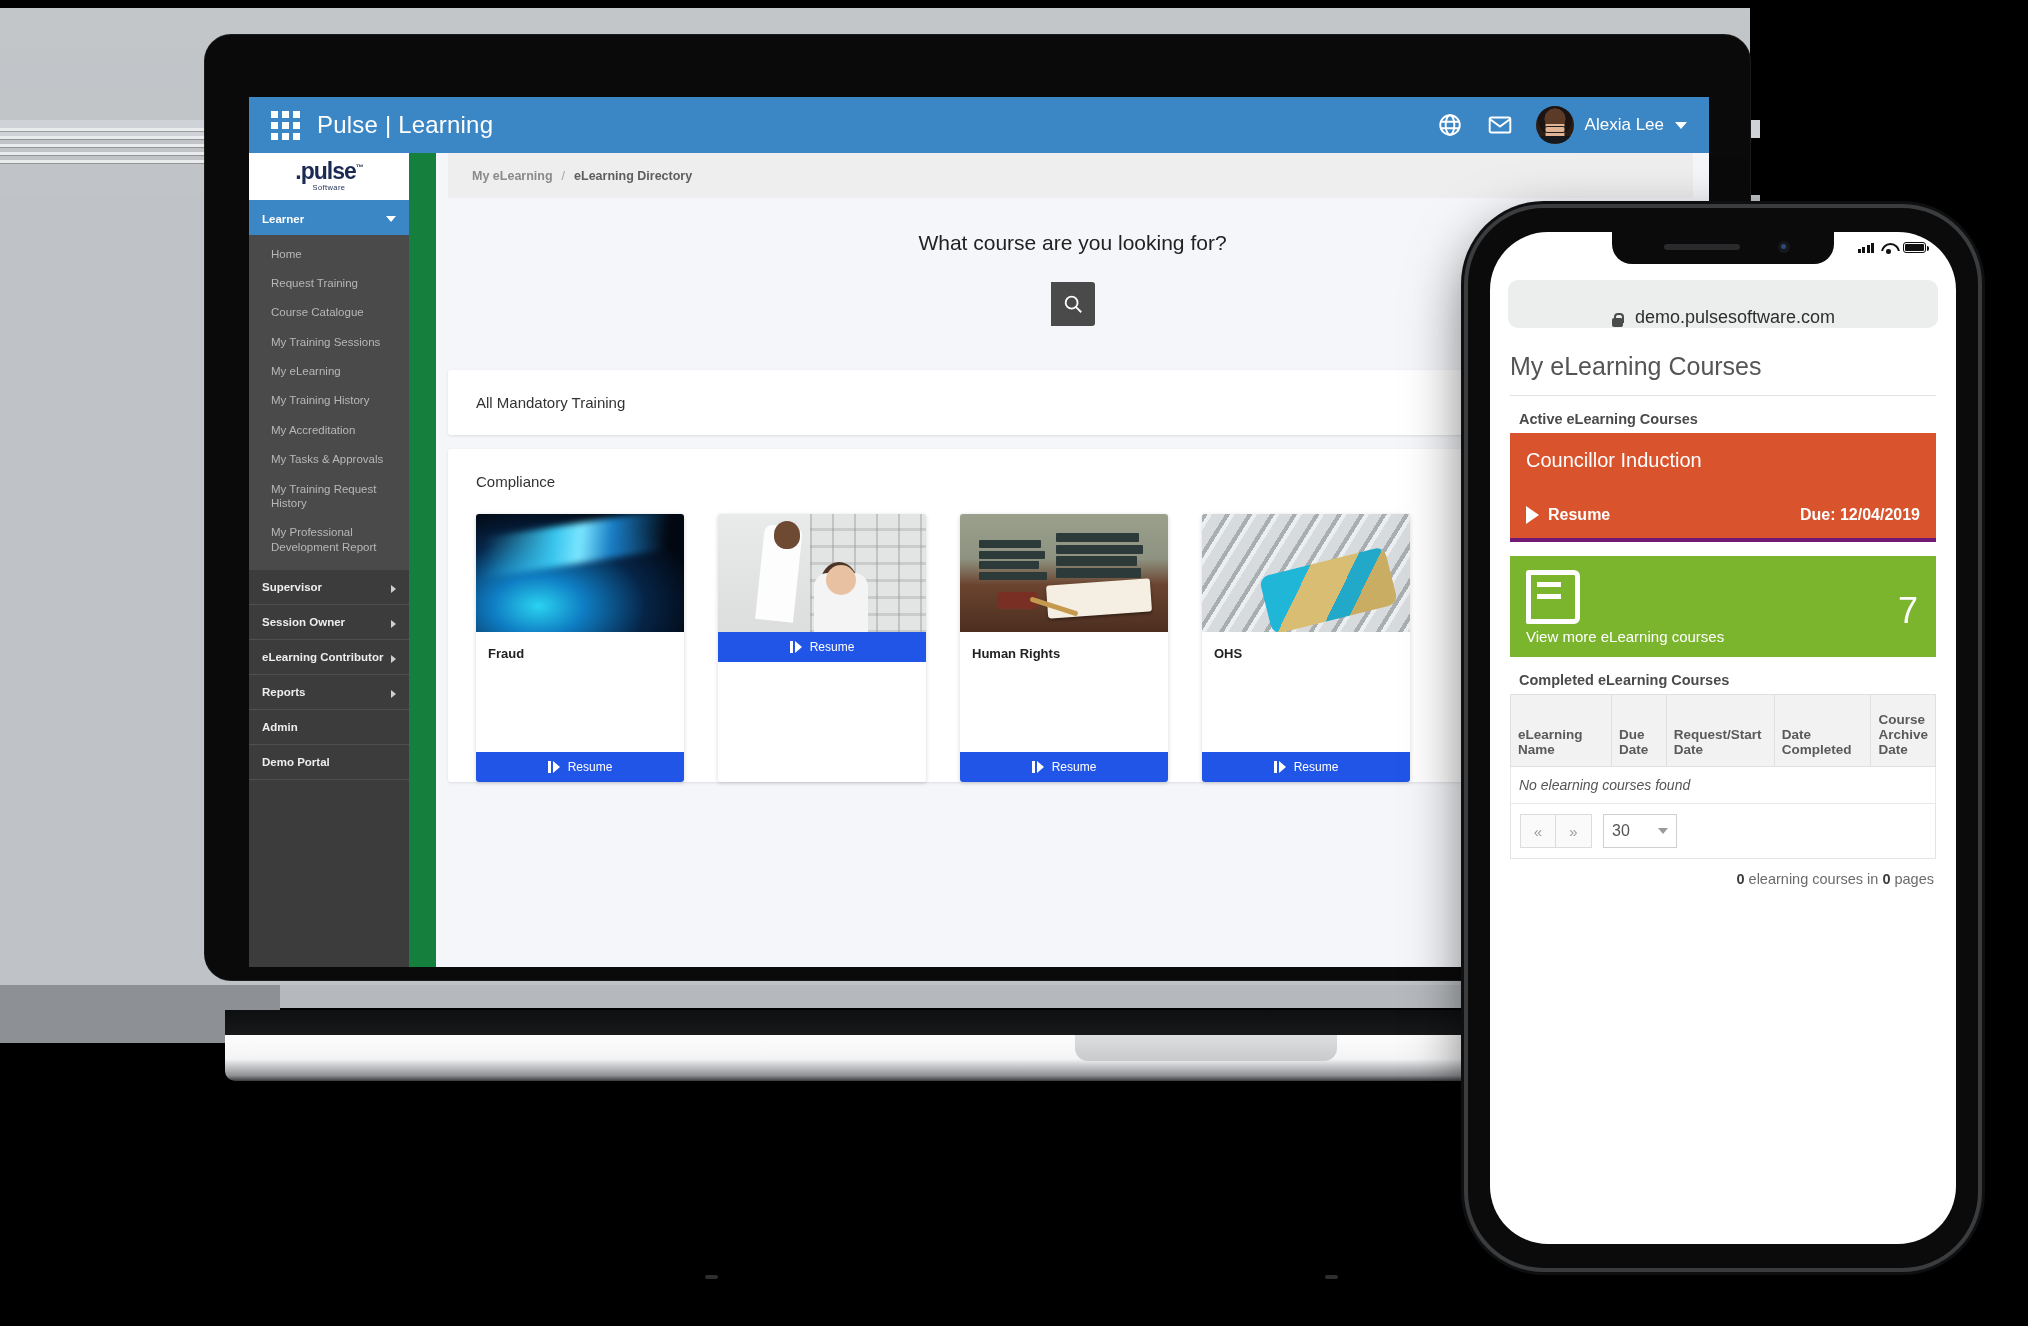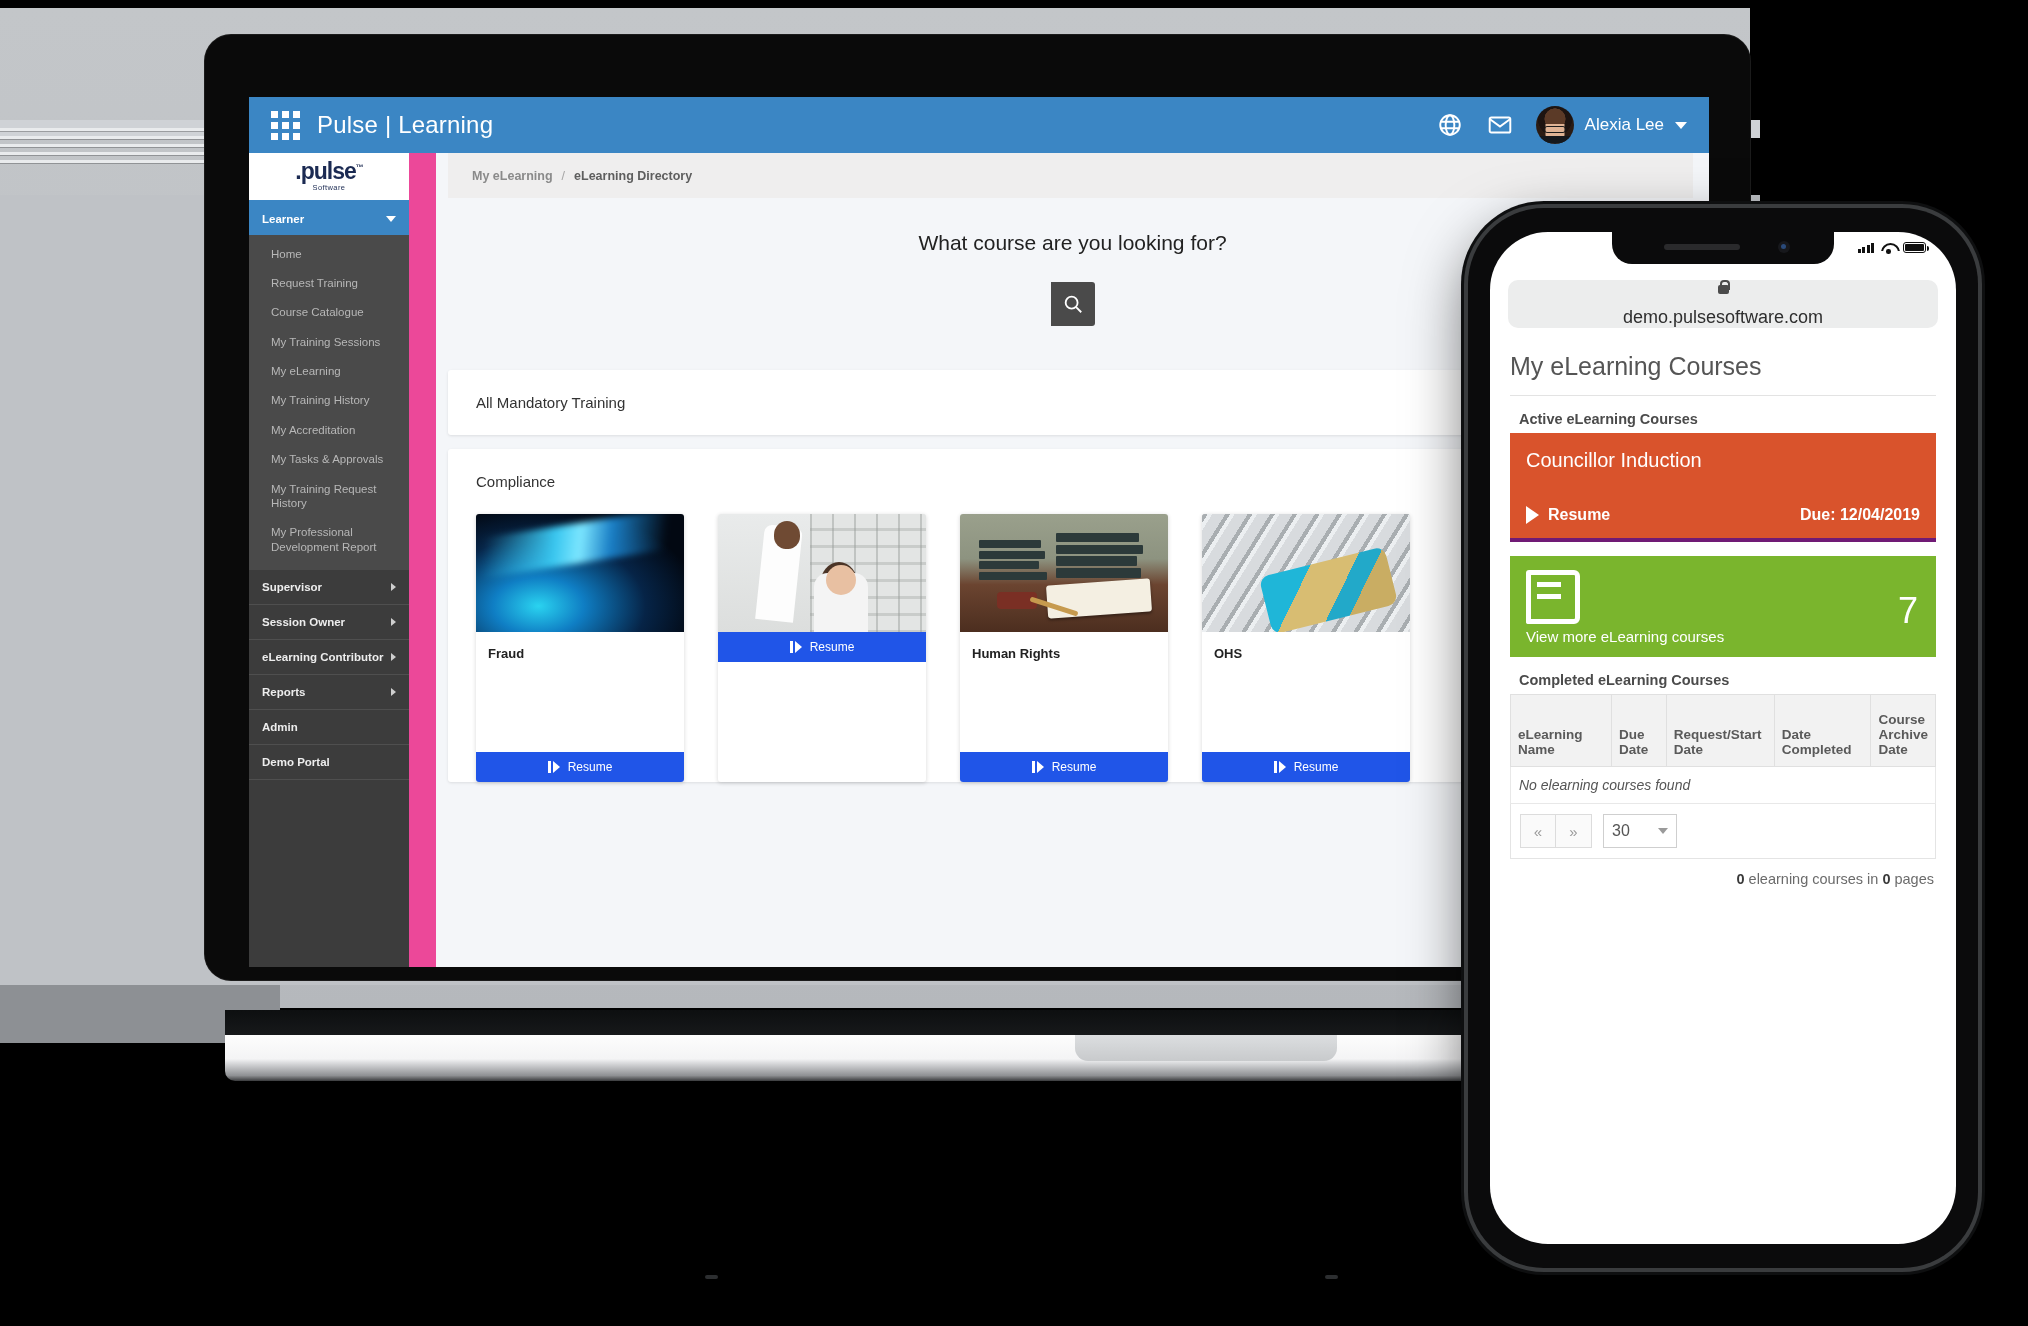--- a/index.html
+++ b/index.html
@@ -40,21 +40,21 @@
 
   
   .laptop { position:absolute; left:205px; top:35px; width:1545px; height:985px; }
   .laptop-screen {
     position:absolute; left:0; top:0; width:1545px; height:945px;
     background:#0a0a0a; border-radius:26px;
     box-shadow:0 0 0 1px #1b1b1b;
   }
   .laptop-viewport {
     position:absolute; left:44px; top:62px; width:1460px; height:870px;
-    background:#ec4899; overflow:hidden;
+    background:#15803d; overflow:hidden;
   }
   .laptop-base {
     position:absolute; left:20px; top:1000px; width:1455px; height:46px;
     background:linear-gradient(180deg,#fdfdfd 0%,#f4f4f5 52%,#dcdddf 60%,#8f9194 88%,#3a3b3d 100%);
     border-radius:0 0 10px 10px;
   }
   .laptop-base-notch {
     position:absolute; left:870px; top:1000px; width:262px; height:26px;
     background:linear-gradient(180deg,#dcdee0,#c8cacc);
     border-radius:0 0 13px 13px;
@@ -104,21 +104,21 @@
     padding:10px 13px; display:flex; align-items:center; cursor:pointer;
   }
   .nav-group-active .tri { margin-left:auto; width:0;height:0;border-left:5px solid transparent;border-right:5px solid transparent;border-top:6px solid #fff; }
   .nav-sub { background:#4a4a4a; padding:4px 0 8px; }
   .nav-sub a {
     display:block; padding:7.5px 13px 7.5px 22px; font-size:11.5px; color:#b7b7b7;
     text-decoration:none; line-height:1.25; cursor:pointer;
   }
   .nav-item {
     padding:11px 13px; font-size:11.5px; font-weight:700; color:#ededed;
-    border-bottom:1px solid #4f4f4f; display:flex; align-items:center; cursor:pointer;
+    border-bottom:1px solid #4f4f4f; display:flex; align-items:flex-end; cursor:pointer;
     background:#3c3c3c;
   }
   .nav-item .tri-r { margin-left:auto; width:0;height:0;border-top:4px solid transparent;border-bottom:4px solid transparent;border-left:5px solid #cfcfcf; }
 
   
   .main { flex:1; background:#f4f6f9; position:relative; overflow:hidden; }
   .breadcrumb-bar {
     background:#efeeee; height:45px; display:flex; align-items:center;
     padding:0 24px; margin:0 16px 0 12px;
   }
@@ -211,21 +211,21 @@
   .bars i:nth-child(3){height:8px;} .bars i:nth-child(4){height:10px;}
   .wifi-ic { width:15px; height:11px; position:relative; }
   .wifi-ic::before{content:"";position:absolute;left:0;top:1px;width:15px;height:15px;border:2.2px solid #111;border-radius:50%;clip-path:polygon(0 0,100% 0,100% 42%,0 42%);}
   .wifi-ic::after{content:"";position:absolute;left:5.2px;top:7px;width:4.5px;height:4.5px;background:#111;border-radius:50%;}
   .batt { width:23px; height:11px; border:1.8px solid #111; border-radius:3px; position:relative; }
   .batt::before{content:"";position:absolute;left:1px;top:1px;right:1px;bottom:1px;background:#111;border-radius:1px;}
   .batt::after{content:"";position:absolute;right:-4px;top:3px;width:2px;height:5px;background:#111;border-radius:0 2px 2px 0;}
 
   .url-bar {
     margin:48px 18px 0; height:48px; background:#eceded; border-radius:10px;
-    display:flex; align-items:center; justify-content:center; gap:12px; cursor:pointer;flex-direction:column;
+    display:flex; align-items:flex-end; justify-content:center; gap:12px; cursor:pointer;
   }
   .lock { width:12px; height:15px; position:relative; }
   .lock::before{content:"";position:absolute;left:1px;top:5px;width:11px;height:9px;background:#4b4b4b;border-radius:2px;}
   .lock::after{content:"";position:absolute;left:3.2px;top:0;width:6px;height:8px;border:2px solid #4b4b4b;border-bottom:none;border-radius:4px 4px 0 0;}
   .url-text { font-size:18px; color:#2e2e2e; }
 
   .ph-content { padding:24px 20px 0; }
   .ph-h1 { font-size:25px; color:#555; font-weight:400; padding-bottom:14px; border-bottom:1px solid #e3e3e3; }
   .ph-h2 { font-size:14.5px; font-weight:700; color:#4b4b4b; margin:15px 9px 6px; }
 

